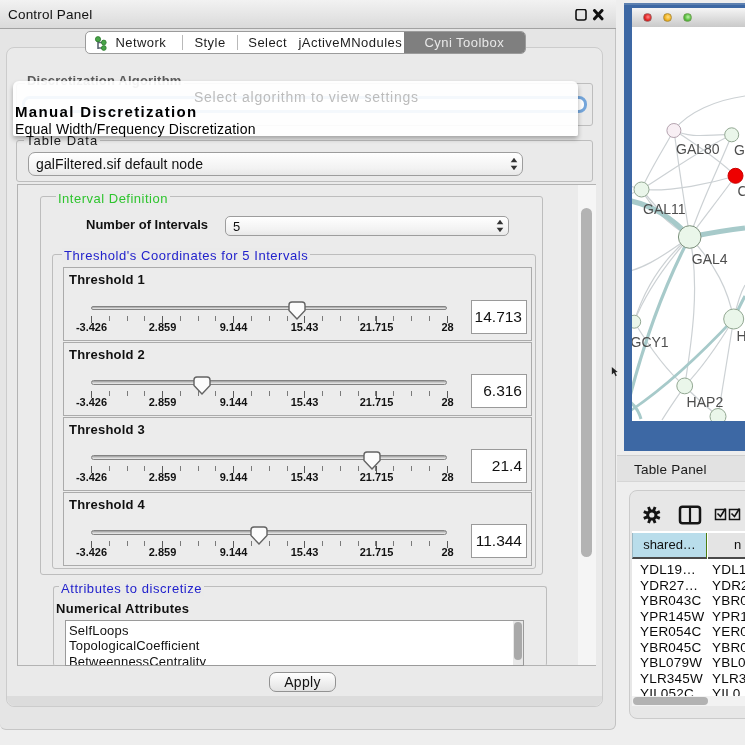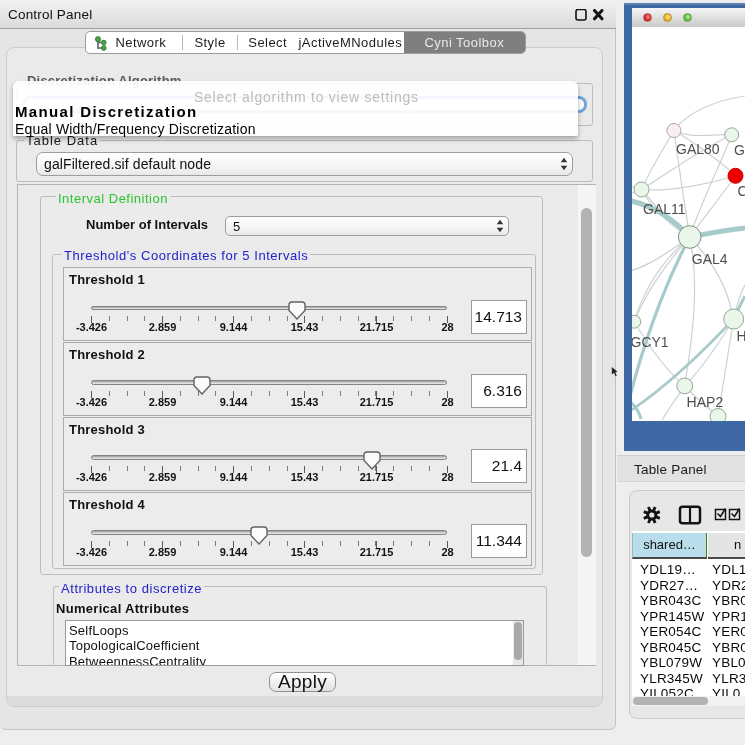--- a/index.html
+++ b/index.html
@@ -38,21 +38,21 @@
 #galgo { left:16px; top:83px; width:577px; height:43px; }
 #galgo-title { left:25px; top:73px; font-weight:bold; color:#5a5a5a; letter-spacing:0.2px; }
 #algocombo { left:22px; top:96px; width:565px; height:17px; border:3px solid #74a5da; border-radius:8px; background:#fdfdfd; }
 
 
 #gtable { left:16px; top:139.5px; width:577px; height:42px; }
 #gtable-title { left:24px; top:133px; color:#1a1a1a; letter-spacing:1px; }
 .combo { position:absolute; background:linear-gradient(#ffffff,#f2f2f2 70%,#e8e8e8); border:1px solid #9d9d9d; border-radius:5px; }
 .combo .txt { position:absolute; left:7px; top:50%; transform:translateY(-50%); font-size:14px; color:#111; letter-spacing:0.1px; white-space:nowrap; }
 .combo .arr { position:absolute; right:4.5px; top:50%; transform:translateY(-50%); width:8px; height:13px; }
-#combo-table { left:28px; top:152px; width:537px; height:23.5px; border-radius:7px;margin-left:8px; }
+#combo-table { left:28px; top:152px; width:495px; height:23.5px; border-radius:7px; }
 
 
 #scrollpane { left:17px; top:184px; width:579px; height:482px; background:#ebebeb; border:1px solid #b3b3b3; }
 
 #vsb { left:578px; top:185px; width:18px; height:480px; background:#f5f5f5; }
 #vsb .thumb { position:absolute; left:3px; top:23px; width:11px; height:349px; background:#b3b3b3; border-radius:6px; }
 
 
 #gint { left:40px; top:196px; width:503px; height:379px; }
 #gint-title { left:56px; top:190.5px; color:#2ec42e; letter-spacing:0.5px; }
@@ -79,21 +79,21 @@
 #gattr { left:53px; top:586px; width:494px; height:80px; border-bottom:none; }
 #gattr-title { left:59px; top:581px; color:#2222cc; letter-spacing:0.55px; }
 #lbl-numattr { left:56px; top:601px; font-weight:bold; font-size:13px; letter-spacing:0.3px; color:#111; }
 #attrlist { left:65px; top:620px; width:459px; height:46px; background:#fff; border:1px solid #9a9a9a; overflow:hidden; }
 #attrlist .item { position:absolute; left:3px; font-size:13px; color:#111; letter-spacing:0.2px; }
 #attrlist .sb { position:absolute; right:0; top:0; width:10px; height:100%; background:#e8e8e8; }
 #attrlist .sb .th { position:absolute; left:1px; top:1px; width:8px; height:38px; background:#a9a9a9; border-radius:4px; }
 
 
 #applybtn { left:269px; top:671.5px; width:67px; height:20px; background:linear-gradient(#ffffff,#efefef 55%,#e2e2e2);
-  border:1px solid #929292; border-radius:7px; text-align:center; font-size:19px; color:#111; line-height:18px; letter-spacing:0.3px; }
+  border:1px solid #929292; border-radius:7px; text-align:center; font-size:14px; color:#111; line-height:18px; letter-spacing:0.3px; }
 
 
 #bottabs { left:143px; top:702px; width:324px; height:21px; }
 
 
 #netwin { left:624px; top:3px; width:121px; height:448px; background:#3d68a4; border-top:2px solid #5c80b0; }
 #nettitle { left:8px; top:3px; width:113px; height:21px; background:linear-gradient(#f5f5f5,#c7c7c7); border-bottom:1px solid #8f8f8f; }
 .light { position:absolute; top:4.5px; width:9.5px; height:9.5px; border-radius:50%; }
 #netview { left:632px; top:27px; width:113px; height:394px; background:#fff; overflow:hidden; }
 

